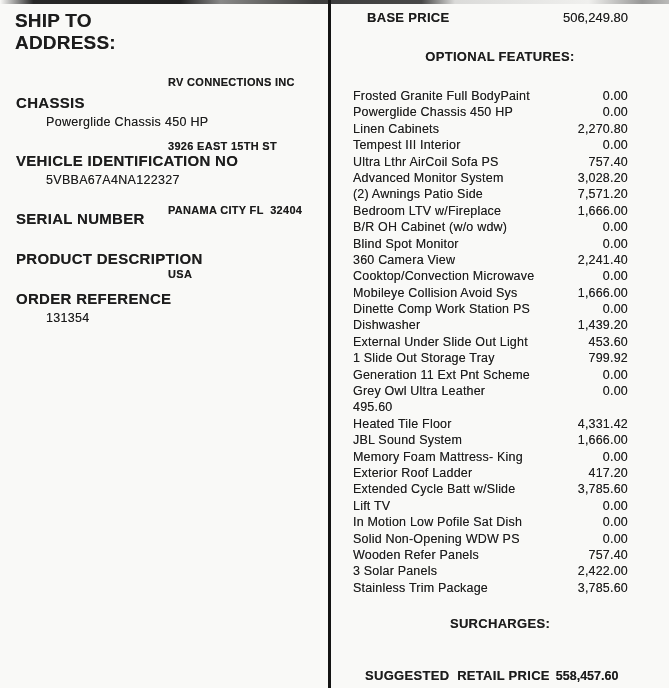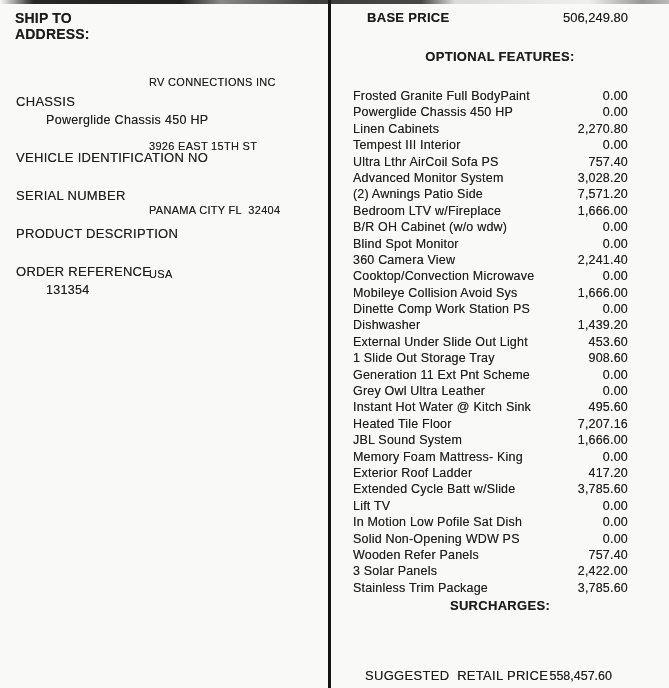--- a/index.html
+++ b/index.html
@@ -25,25 +25,25 @@
       rgba(70,70,70,0.55) 96%, rgba(70,70,70,0.35) 100%);
   }
   .divider {
     position: absolute; left: 328px; top: 0; width: 3px; height: 688px;
     background: #141414;
   }
 
   
   .left-col { position: absolute; left: 0; top: 0; width: 328px; height: 688px; }
   .ship-block { position: absolute; top: 10px; left: 15px; display: flex; align-items: flex-start; }
-  .ship-label { font-weight: bold; font-size: 14px; width: 134px; letter-spacing: 0.2px; }
-  .address { font-size: 11px; font-weight: 400; line-height: 16px; white-space: pre; letter-spacing: 0.3px; }
+  .ship-label { font-weight: bold; font-size: 19px; width: 134px; letter-spacing: 0.2px; }
+  .address { font-size: 11px; font-weight: 700; line-height: 16px; white-space: pre; letter-spacing: 0.3px; margin-left: 19px; }
   .field-list { position: absolute; top: 94px; left: 16px; right: 10px; }
   .field { margin-bottom: 23px; }
-  .flabel { font-weight: normal; font-size: 13px; letter-spacing: 0.3px; }
+  .flabel { font-weight: bold; font-size: 15px; letter-spacing: 0.3px; }
   .fvalue { font-size: 12.5px; margin: 4px 0 0 30px; letter-spacing: 0.3px; }
 
   
   .right-col { position: absolute; left: 331px; top: 0; width: 338px; height: 688px; }
   .base-row {
     display: flex; justify-content: space-between; align-items: baseline;
     padding: 10px 41px 0 36px; font-size: 13px;
   }
   .base-label { font-weight: bold; letter-spacing: 0.3px; }
   .base-value { font-weight: 500; font-size: 13px; }
@@ -53,27 +53,27 @@
   }
   .features { margin-top: 24px; padding: 0 41px 0 22px; }
   .feature-row {
     display: flex; justify-content: space-between;
     height: 16.4px; line-height: 16.4px; font-size: 12.5px;
   }
   .feature-name { letter-spacing: 0.2px; white-space: pre; }
   .feature-price { letter-spacing: 0.2px; }
   .surcharges-heading {
     text-align: center; font-weight: bold; font-size: 13px;
-    margin-top: 2px; letter-spacing: 0.3px;
+    margin-top: 20px; letter-spacing: 0.3px;
   }
   .retail-row {
     position: absolute; top: 668px; left: 0; right: 0;
     display: flex; justify-content: space-between; align-items: flex-end;
     padding: 0 57px 0 34px;
-    font-weight: normal; font-size: 13px;
+    font-weight: bold; font-size: 13px; gap: 6px;
   }
   .retail-label { white-space: pre; letter-spacing: 0.3px; }
   .retail-value { font-size: 12.5px; }
 </style>
 </head>
 <body>
 
 <div class="page">
   <div class="top-edge"></div>
   <div class="divider"></div>
@@ -96,20 +96,21 @@
 
     <div class="field-list">
 
         <div class="field">
           <div class="flabel">CHASSIS</div>
           <div class="fvalue">Powerglide Chassis 450 HP</div>
         </div>
 
         <div class="field">
           <div class="flabel">VEHICLE IDENTIFICATION NO</div>
+          <div class="fvalue">5VBBA67A4NA122327</div>
         </div>
 
         <div class="field">
           <div class="flabel">SERIAL NUMBER</div>
         </div>
 
 
         <div class="field">
           <div class="flabel">PRODUCT DESCRIPTION</div>
         </div>
@@ -206,41 +207,40 @@
           <span class="feature-price">1,439.20</span>
         </div>
 
         <div class="feature-row">
           <span class="feature-name">External Under Slide Out Light</span>
           <span class="feature-price">453.60</span>
         </div>
 
         <div class="feature-row">
           <span class="feature-name">1 Slide Out Storage Tray</span>
-          <span class="feature-price">908.60</span>
+          <span class="feature-price">799.92</span>
         </div>
 
         <div class="feature-row">
           <span class="feature-name">Generation 11 Ext Pnt Scheme</span>
           <span class="feature-price">0.00</span>
         </div>
 
         <div class="feature-row">
           <span class="feature-name">Grey Owl Ultra Leather</span>
           <span class="feature-price">0.00</span>
         </div>
 
         <div class="feature-row">
-          <span class="feature-name">Instant Hot Water @ Kitch Sink</span>
           <span class="feature-price">495.60</span>
         </div>
 
         <div class="feature-row">
           <span class="feature-name">Heated Tile Floor</span>
-          <span class="feature-price">7,207.16</span>
+          <span class="feature-price">4,331.42</span>
         </div>
 
         <div class="feature-row">
           <span class="feature-name">JBL Sound System</span>
           <span class="feature-price">1,666.00</span>
         </div>
 
         <div class="feature-row">
           <span class="feature-name">Memory Foam Mattress- King</span>
           <span class="feature-price">0.00</span>

